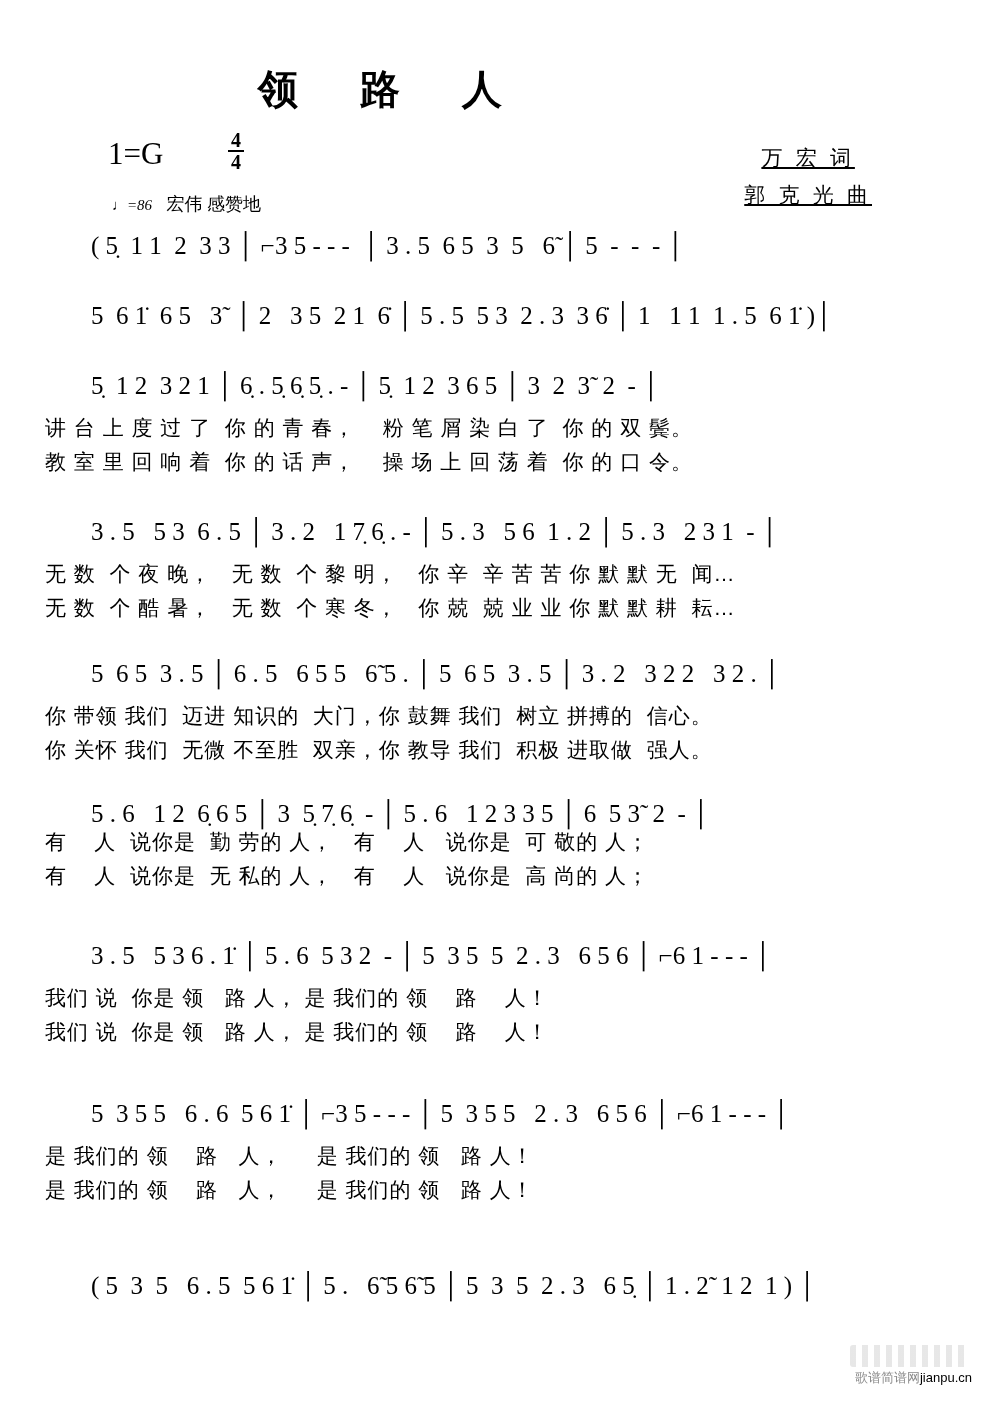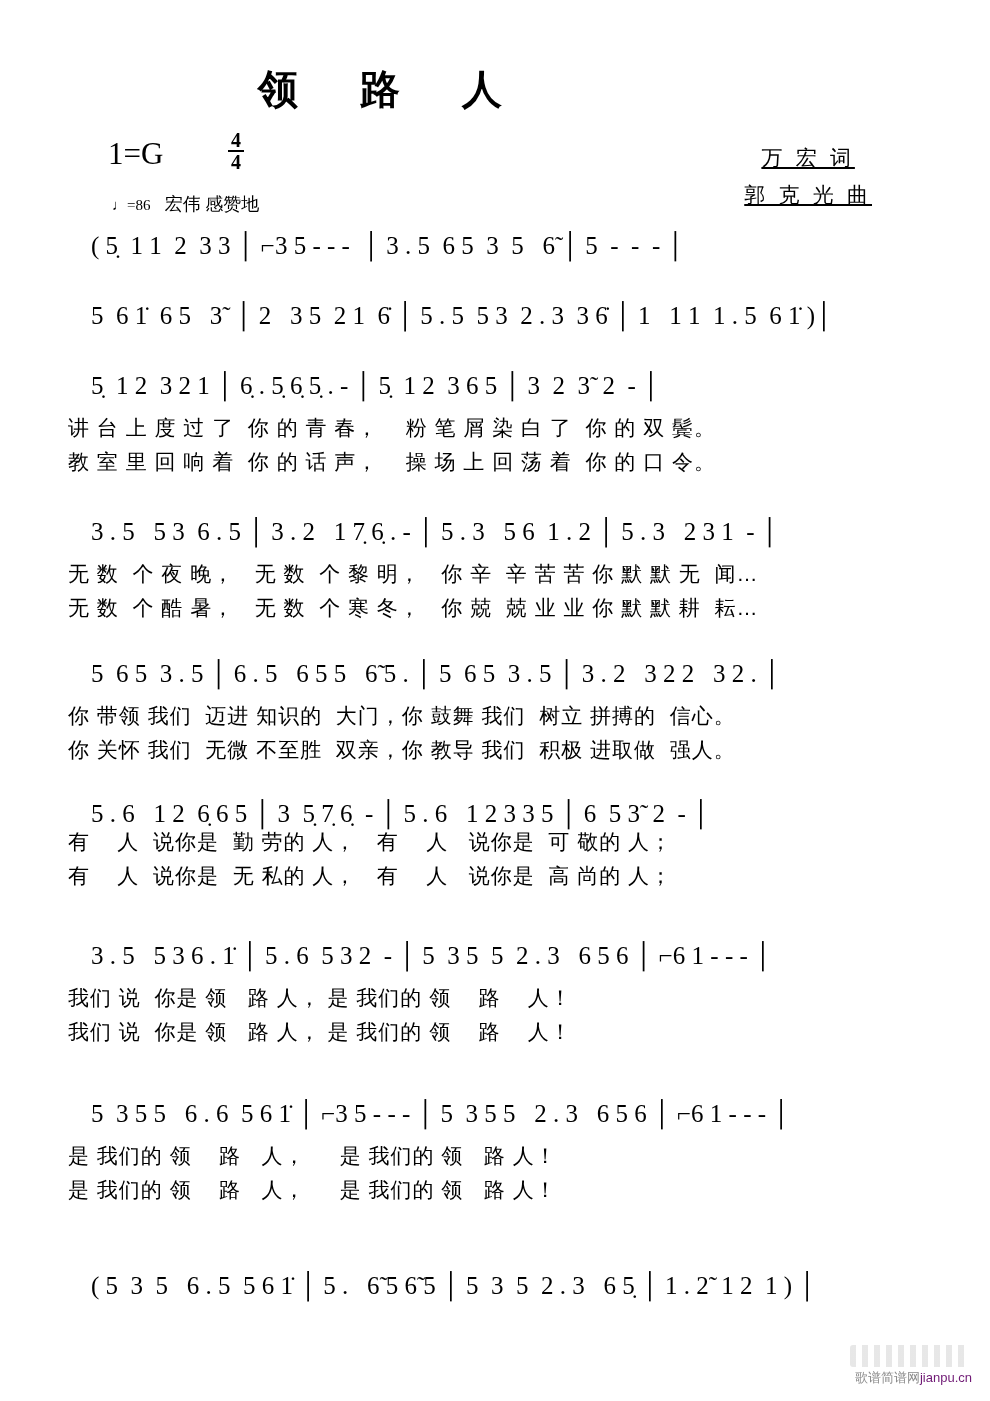--- a/index.html
+++ b/index.html
@@ -7,32 +7,32 @@
   .sheet{position:relative;width:990px;height:1401px;}
 
   .title{position:absolute;top:62px;left:0;width:786px;text-align:center;font-size:40px;font-weight:bold;letter-spacing:26px;font-family:"Liberation Serif",serif;}
 
   .keysig{position:absolute;left:108px;top:136px;font-size:31px;font-family:"Liberation Serif",serif;}
   .meter{position:absolute;left:228px;top:130px;font-size:20px;text-align:center;line-height:1.02;font-weight:bold;}
   .meter .num{display:block;border-bottom:2px solid #000;padding:0 3px;}
   .meter .den{display:block;padding:0 3px;}
 
   .tempo{position:absolute;left:112px;top:192px;font-size:17px;}
-  .tempo .bpm{font-size:15px;}
+  .tempo .bpm{font-size:15px;font-style:italic;}
   .tempo .expr{margin-left:10px;font-size:18px;}
 
   .credits{position:absolute;right:118px;top:140px;font-size:21px;line-height:1.75;text-align:center;letter-spacing:4px;text-decoration:underline;}
 
   .sys{position:absolute;left:0;width:990px;}
   .notes{font-family:"Liberation Serif",serif;font-size:25px;white-space:pre;letter-spacing:0px;padding-left:91px;}
-  .lyr{font-family:"Liberation Sans",sans-serif;font-size:21px;white-space:pre;padding-left:68px;letter-spacing:1px;}
+  .lyr{font-family:"Liberation Sans",sans-serif;font-size:21px;white-space:pre;padding-left:45px;letter-spacing:1px;}
   .lyr2{margin-top:6px;}
 
   .wm{position:absolute;right:18px;bottom:14px;font-size:13px;color:#8a8a8a;font-family:"Liberation Sans",sans-serif;}
-  .wm .red{color:#701a75;}
+  .wm .red{color:#000000;}
   .wmlogo{position:absolute;right:22px;bottom:34px;width:118px;height:22px;opacity:.35;
      background:repeating-linear-gradient(90deg,#bbb 0 6px,transparent 6px 12px);border-radius:3px;}
 </style>
 </head>
 <body>
 
 <div class="sheet">
 
   <div class="title">领  路  人</div>
 

